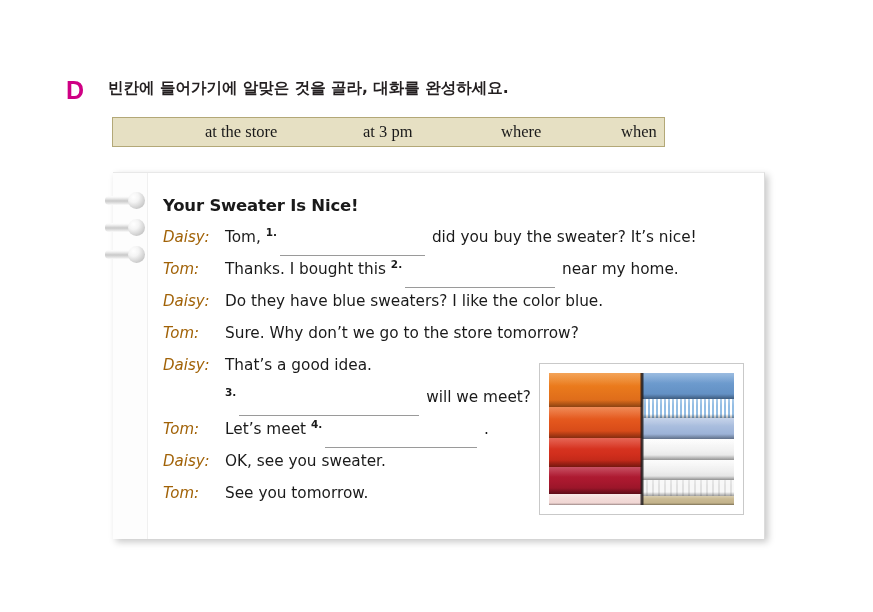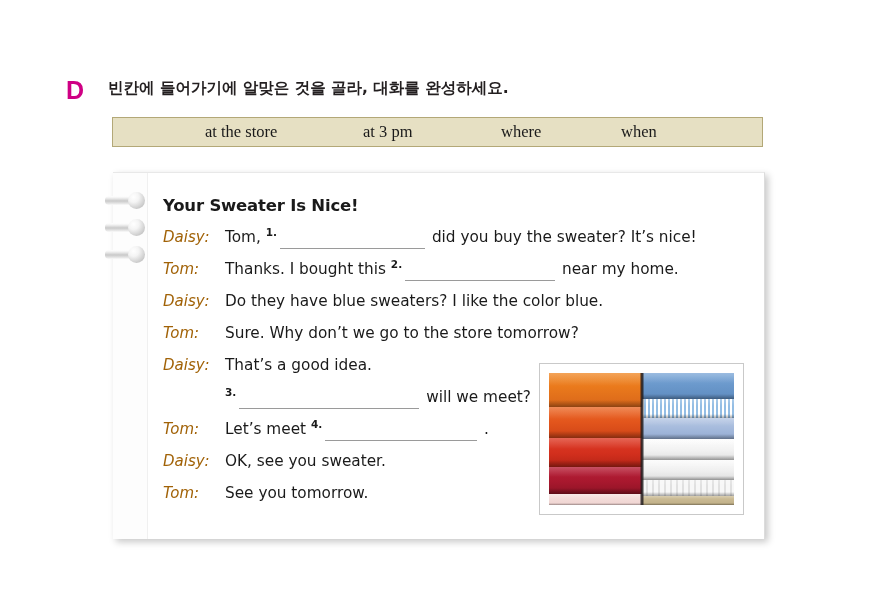--- a/index.html
+++ b/index.html
@@ -41,21 +41,21 @@
     line-height: 1.1;
     padding-top: 2px;
     white-space: nowrap;
   }
 
   
   #word-bank {
     position: absolute;
     left: 112px;
     top: 117px;
-    width: 651px;
+    width: 553px;
     height: 30px;
     background: #e6e0c3;
     border: 1px solid #b3a877;
     box-sizing: border-box;
     display: flex;
     align-items: center;
   }
   #word-bank-inner {
     position: relative;
     width: 100%;
@@ -160,21 +160,21 @@
     font-size: 15px;
     color: #a16207;
     white-space: nowrap;
   }
   .utterance {
     font-family: "DejaVu Sans", sans-serif;
     font-size: 15.3px;
     color: #1a1a1a;
     white-space: nowrap;
     display: flex;
-    align-items: center;
+    align-items: flex-end;
   }
   .utterance .txt { white-space: pre; }
   .blank-num {
     font-size: 10.5px;
     vertical-align: super;
     position: relative;
     top: -5px;
     font-weight: bold;
     margin-right: 1px;
   }

